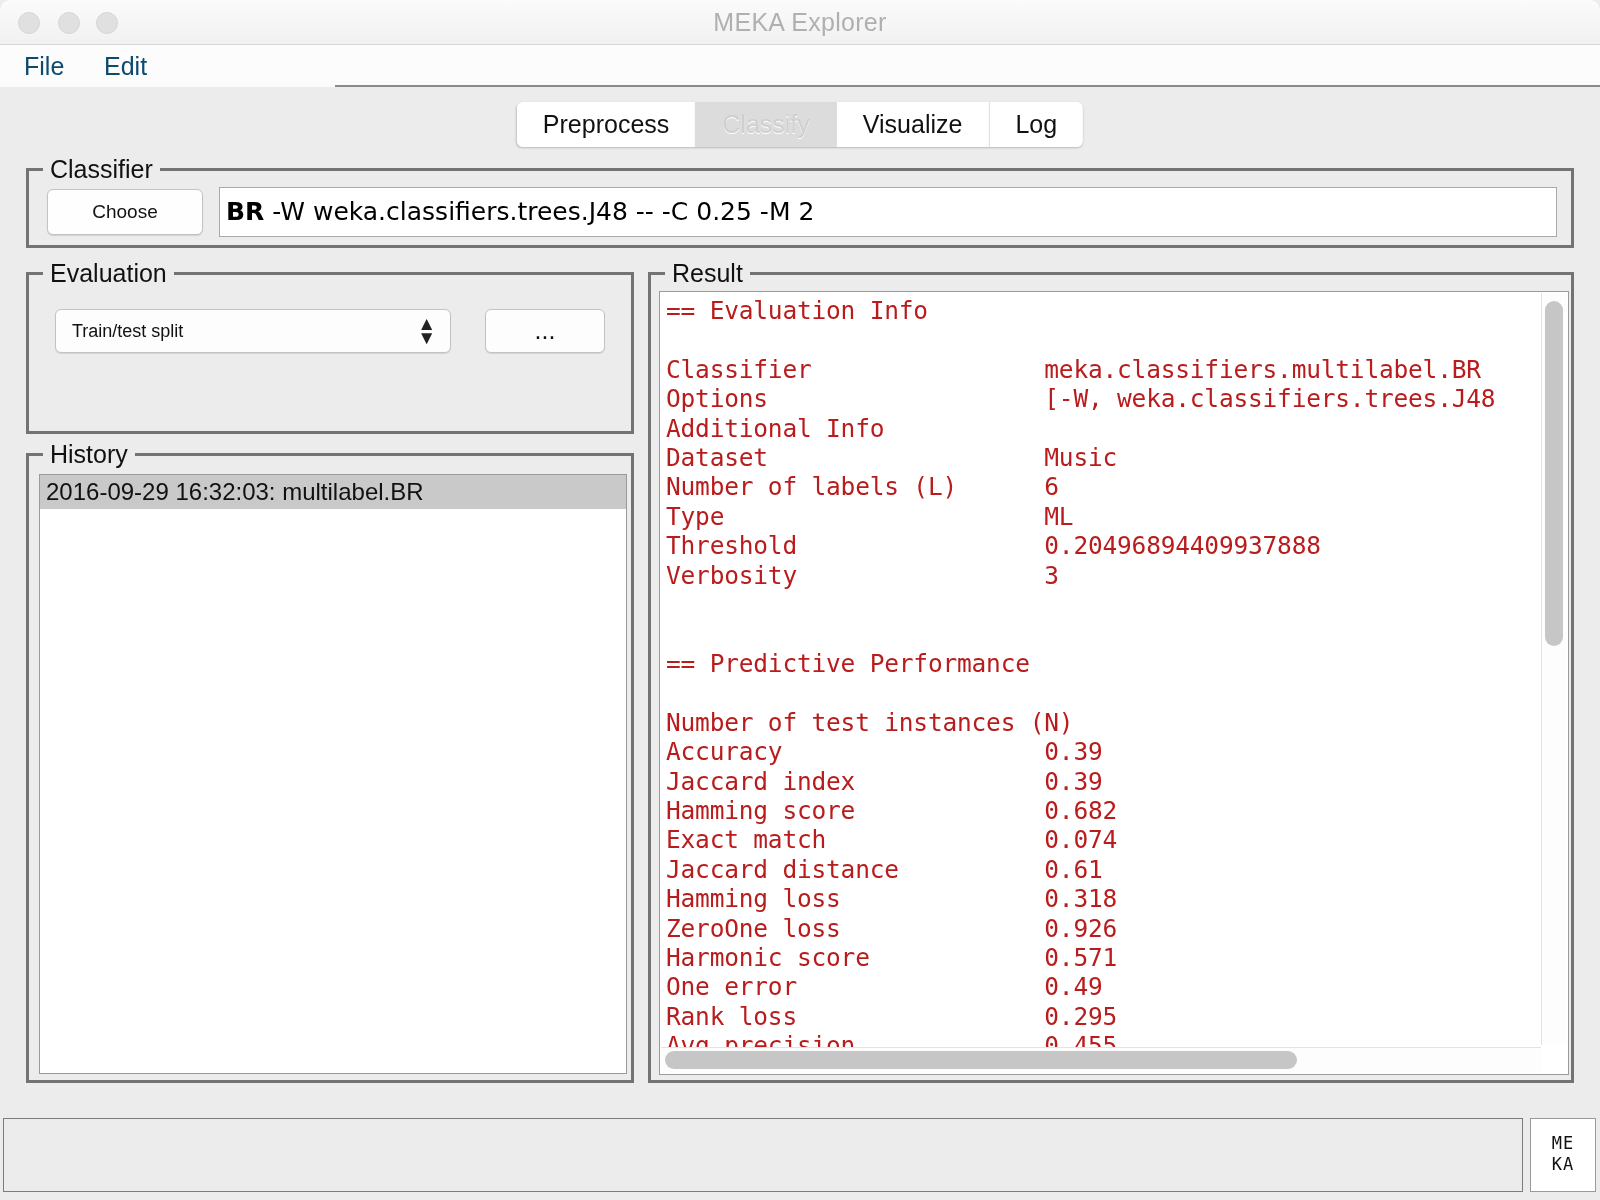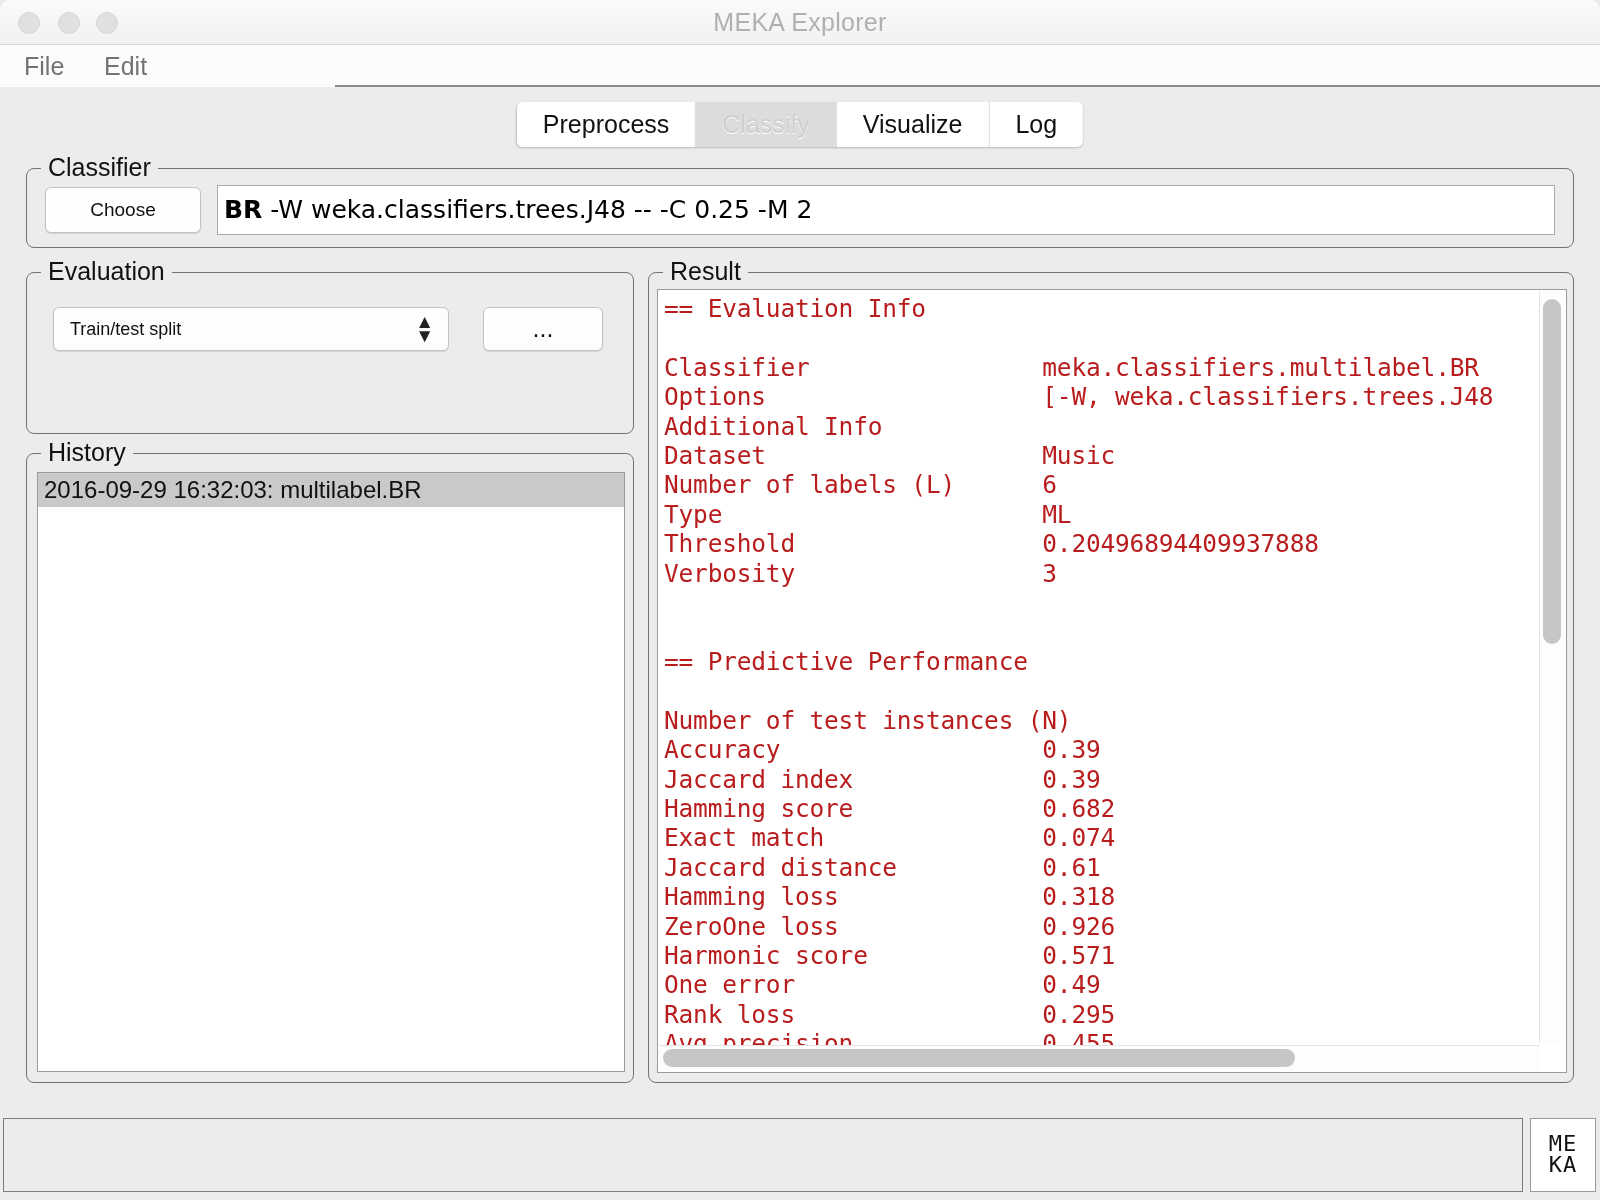--- a/index.html
+++ b/index.html
@@ -57,21 +57,21 @@
   }
   .menubar .underline-white {
     position: absolute; left: 0; bottom: 0; width: 335px; height: 2px;
     background: #fcfcfc;
     z-index: 2;
   }
   .menu-item {
     position: absolute; top: 0;
     height: 42px; line-height: 42px;
     font-size: 25px;
-    color: #737373;
+    color: #0c4a6e;
     padding: 0 6px;
     cursor: default;
   }
   .menu-file { left: 18px; }
   .menu-edit { left: 98px; }
 
   
   .tabbar {
     position: absolute; left: 0; top: 94px;
     width: 1600px; height: 58px;
@@ -99,22 +99,22 @@
   .tab:last-child { border-right: none; }
   .tab.active {
     background: #dcdcdc;
     color: #cfcfcf;
     text-shadow: 0 1px 0 #ffffff;
   }
 
   
   .group {
     position: absolute;
-    border: 1px solid #737373;
-    border-radius: 8px;
+    border: 3px solid #737373;
+    border-radius: 0;
     background: #ececec;
   }
   .group > .legend {
     position: absolute;
     top: -16px; left: 14px;
     padding: 0 7px;
     background: #ececec;
     font-size: 25px;
     color: #111;
     white-space: nowrap;
@@ -279,21 +279,21 @@
     width: 1520px; height: 74px;
     background: #ececec;
     border: 1px solid #7c7c7c;
   }
   .meka-logo {
     position: absolute; left: 1530px; top: 1118px;
     width: 66px; height: 74px;
     background: #ffffff;
     border: 1px solid #9a9a9a;
     font-family: "DejaVu Sans Mono", monospace;
-    font-size: 22px;
+    font-size: 17px;
     line-height: 21px;
     color: #111;
     text-align: center;
     padding-top: 14px;
     letter-spacing: 1px;
   }
 </style>
 </head>
 <body>
 

